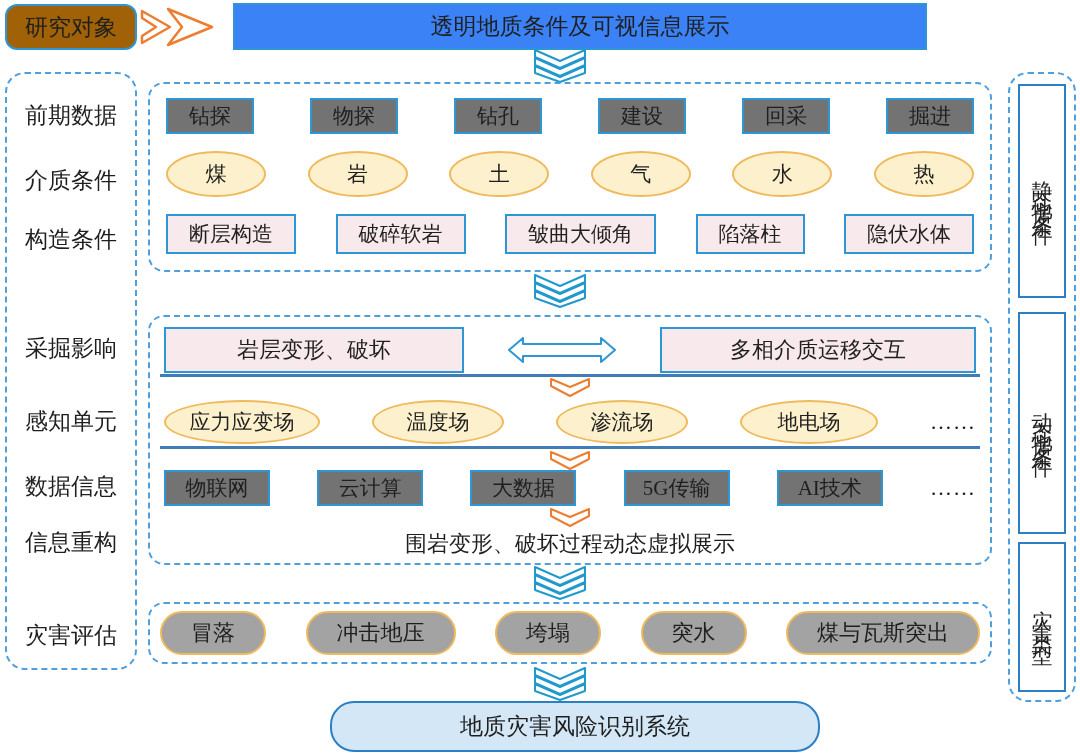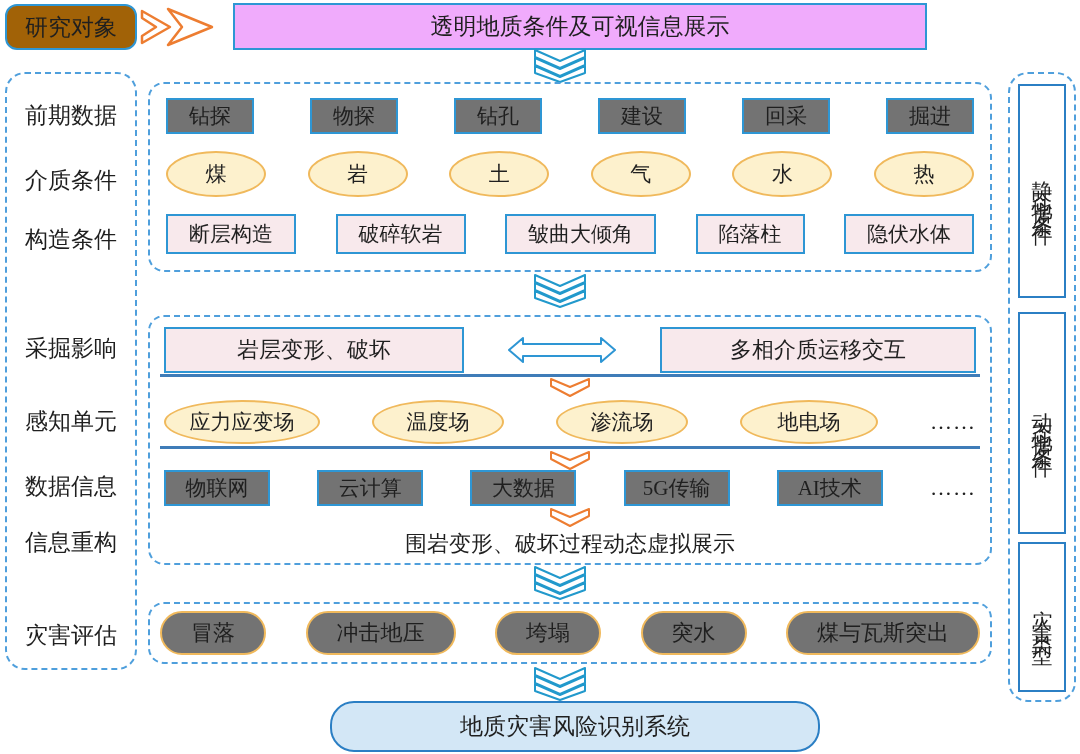--- a/index.html
+++ b/index.html
@@ -10,21 +10,21 @@
   }
   
   .research-pill{
     position:absolute;left:5px;top:4px;width:128px;height:42px;
     border:2.5px solid #2e96d4;border-radius:12px;background:#a16207;
     display:flex;align-items:center;justify-content:center;font-size:23px;
   }
   .arrow-right{position:absolute;left:138px;top:5px;}
   .title-box{
     position:absolute;left:233px;top:3px;width:690px;height:43px;
-    background:#f0abfc;border:2px solid #2e96d4;
+    background:#3b82f6;border:2px solid #2e96d4;
     display:flex;align-items:center;justify-content:center;font-size:23px;
   }
   .pagechev{position:absolute;}
   .chev-a{left:533px;top:49px;}
   .chev-b{left:533px;top:274px;}
   .chev-c{left:533px;top:566px;}
   .chev-d{left:533px;top:667px;}
   
   .left-col{
     position:absolute;left:5px;top:72px;width:128px;height:594px;
@@ -85,21 +85,21 @@
   .ocC{top:191px;}
   .rowB{position:absolute;top:83px;left:14px;right:14px;height:44px;display:flex;justify-content:space-between;align-items:center;}
   .ellipse.wide{height:44px;}
   .ew1{width:156px;}.ew2{width:132px;}.ew3{width:132px;}.ew4{width:138px;}
   .dots{font-size:22px;letter-spacing:1px;}
   .rowC{position:absolute;top:153px;left:14px;right:14px;height:36px;display:flex;justify-content:space-between;align-items:center;text-align:right;}
   .bbox.md{width:106px;}
   .caption{position:absolute;top:212px;left:0;width:100%;text-align:center;font-size:22px;}
   
   .pill{
-    height:44px;background:#737373;border:2.5px solid #f0b95c;border-radius:22px;
+    height:44px;background:#a3a3a3;border:2.5px solid #f0b95c;border-radius:22px;
     padding:0 29px;display:flex;align-items:center;justify-content:center;font-size:22px;box-sizing:border-box;
   }
   
   .footer-box{
     position:absolute;left:330px;top:701px;width:486px;height:47px;
     background:#d3e7f6;border:2.5px solid #2b7fc4;border-radius:24px;
     display:flex;align-items:center;justify-content:center;font-size:23px;
   }
 </style>
 </head>

